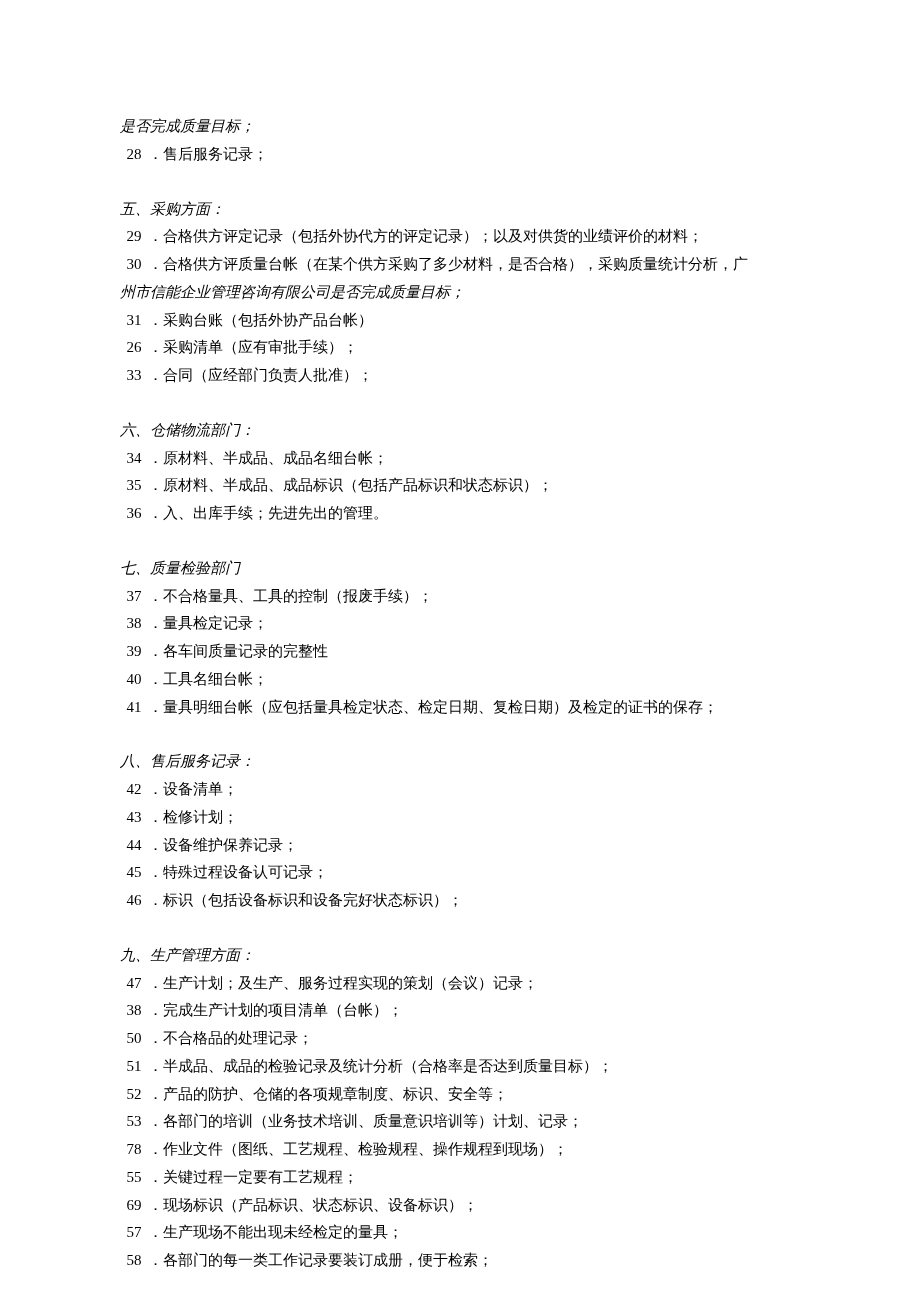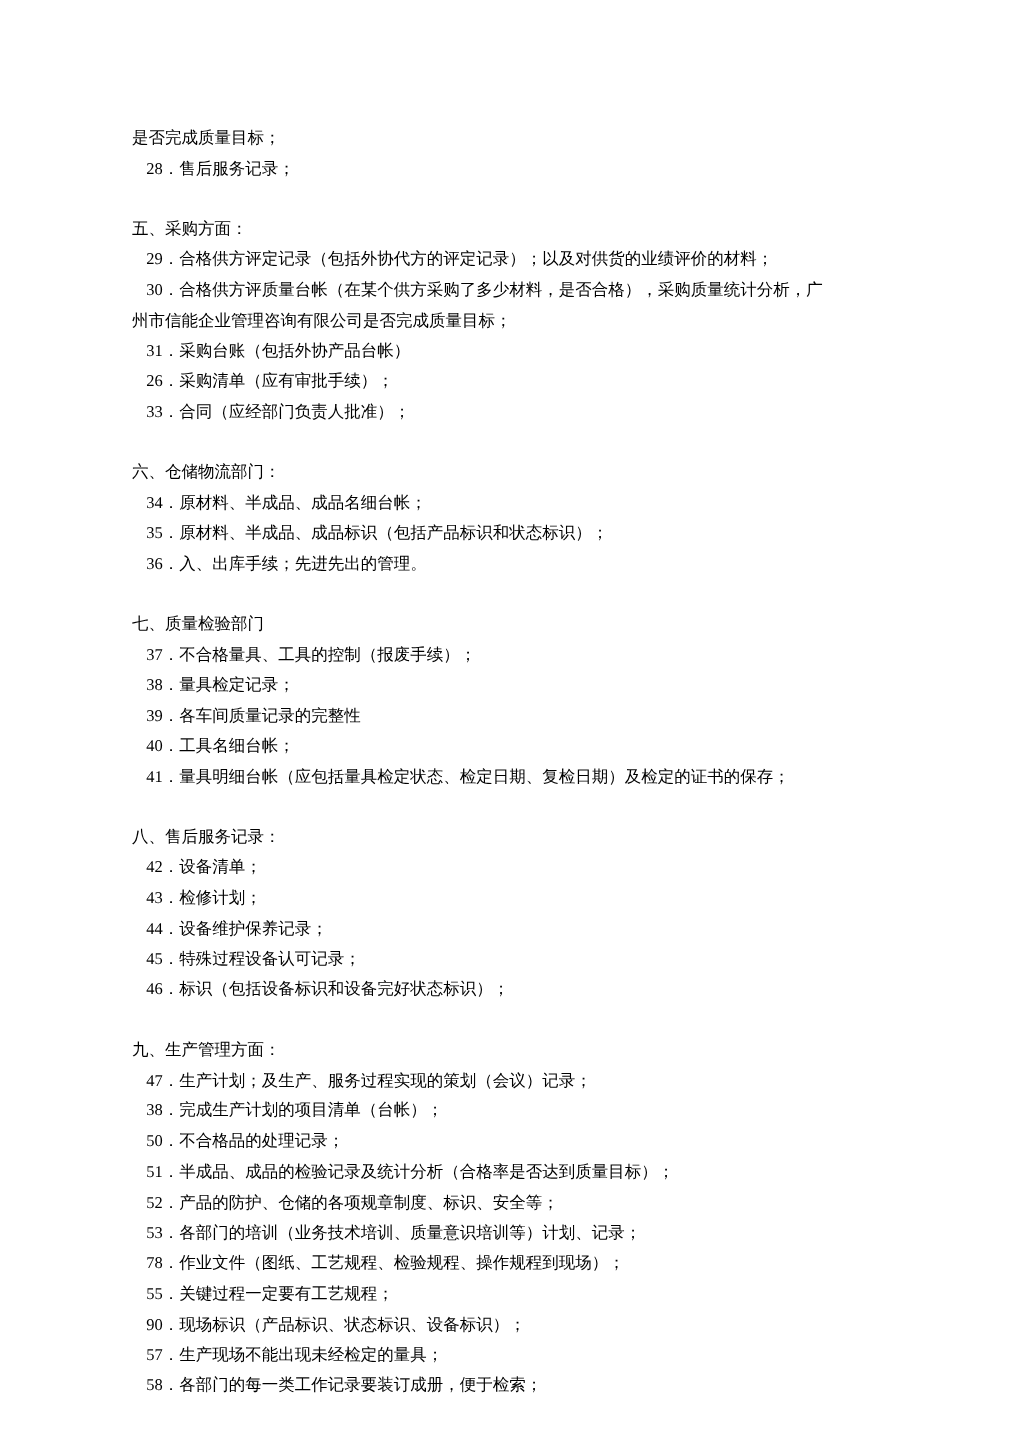--- a/index.html
+++ b/index.html
@@ -13,28 +13,29 @@
       line-height: 1.85;
       color: #000;
       background: #fff;
       width: 920px;
       min-height: 1301px;
       padding: 113px 120px 80px 120px;
     }
     .text-line {
       display: block;
       margin-bottom: 0;
+      font-style: italic;
     }
     .numbered-line {
       display: flex;
       margin-bottom: 0;
     }
     .number {
       min-width: 28px;
-      text-align: right;
+      text-align: center;
     }
     .content {
       flex: 1;
     }
     .section-gap {
       height: 27px;
     }
   </style>
 </head>
 <body>
@@ -159,21 +160,21 @@
       </div>
       <div class="numbered-line">
         <span class="number">78</span>
         <span class="content">．作业文件（图纸、工艺规程、检验规程、操作规程到现场）；</span>
       </div>
       <div class="numbered-line">
         <span class="number">55</span>
         <span class="content">．关键过程一定要有工艺规程；</span>
       </div>
       <div class="numbered-line">
-        <span class="number">90</span>
+        <span class="number">69</span>
         <span class="content">．现场标识（产品标识、状态标识、设备标识）；</span>
       </div>
       <div class="numbered-line">
         <span class="number">57</span>
         <span class="content">．生产现场不能出现未经检定的量具；</span>
       </div>
       <div class="numbered-line">
         <span class="number">58</span>
         <span class="content">．各部门的每一类工作记录要装订成册，便于检索；</span>
       </div>

